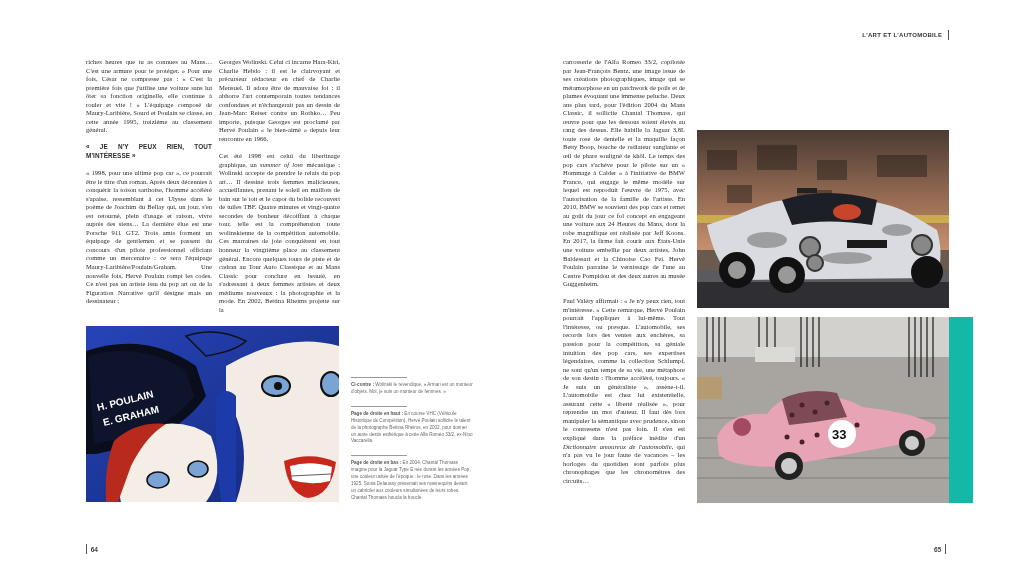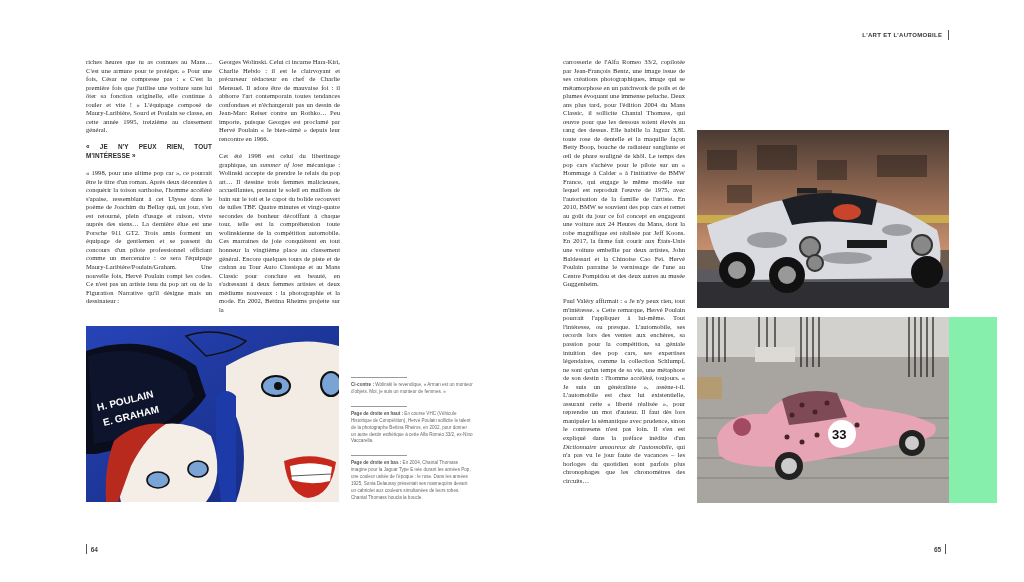--- a/index.html
+++ b/index.html
@@ -62,21 +62,21 @@
     display: flex; align-items: center; gap: 4px;
   }
 
   .photo { position: absolute; overflow: hidden; }
 
   
   #photo-left { left: 86px; top: 326px; width: 253px; height: 176px; background: #1d3a9c; }
   
   #photo-top { left: 697px; top: 130px; width: 252px; height: 178px; background: #6b5a4e; }
   
-  #photo-bottom { left: 697px; top: 317px; width: 300px; height: 186px; background: #86efac; }
+  #photo-bottom { left: 697px; top: 317px; width: 276px; height: 186px; background: #14b8a6; }
 </style>
 </head>
 <body>
 
 <div class="spread">
 
   <div class="col" style="left:86px; top:58px; width:126px;">
     <p>riches heures que tu as connues au Mans… C'est une armure pour te protéger. » Pour une fois, César ne compresse pas : « C'est la première fois que j'utilise une voiture sans lui ôter sa fonction originelle, elle continue à rouler et vite ! » L'équipage composé de Maury-Laribière, Sourd et Poulain se classe, en cette année 1995, treizième au classement général.</p>
     <div class="subhead">« JE N'Y PEUX RIEN, TOUT M'INTÉRESSE »</div>
     <p>« 1998, pour une ultime pop car », ce pourrait être le titre d'un roman. Après deux décennies à conquérir la toison sarthoise, l'homme accéléré s'apaise, ressemblant à cet Ulysse dans le poème de Joachim du Bellay qui, un jour, s'en est retourné, plein d'usage et raison, vivre auprès des siens… La dernière élue est une Porsche 911 GT2. Trois amis forment un équipage de gentlemen et se passent du concours d'un pilote professionnel officiant comme un mercenaire : ce sera l'équipage Maury-Laribière/Poulain/Graham. Une nouvelle fois, Hervé Poulain rompt les codes. Ce n'est pas un artiste issu du pop art ou de la Figuration Narrative qu'il désigne mais un dessinateur :</p>

